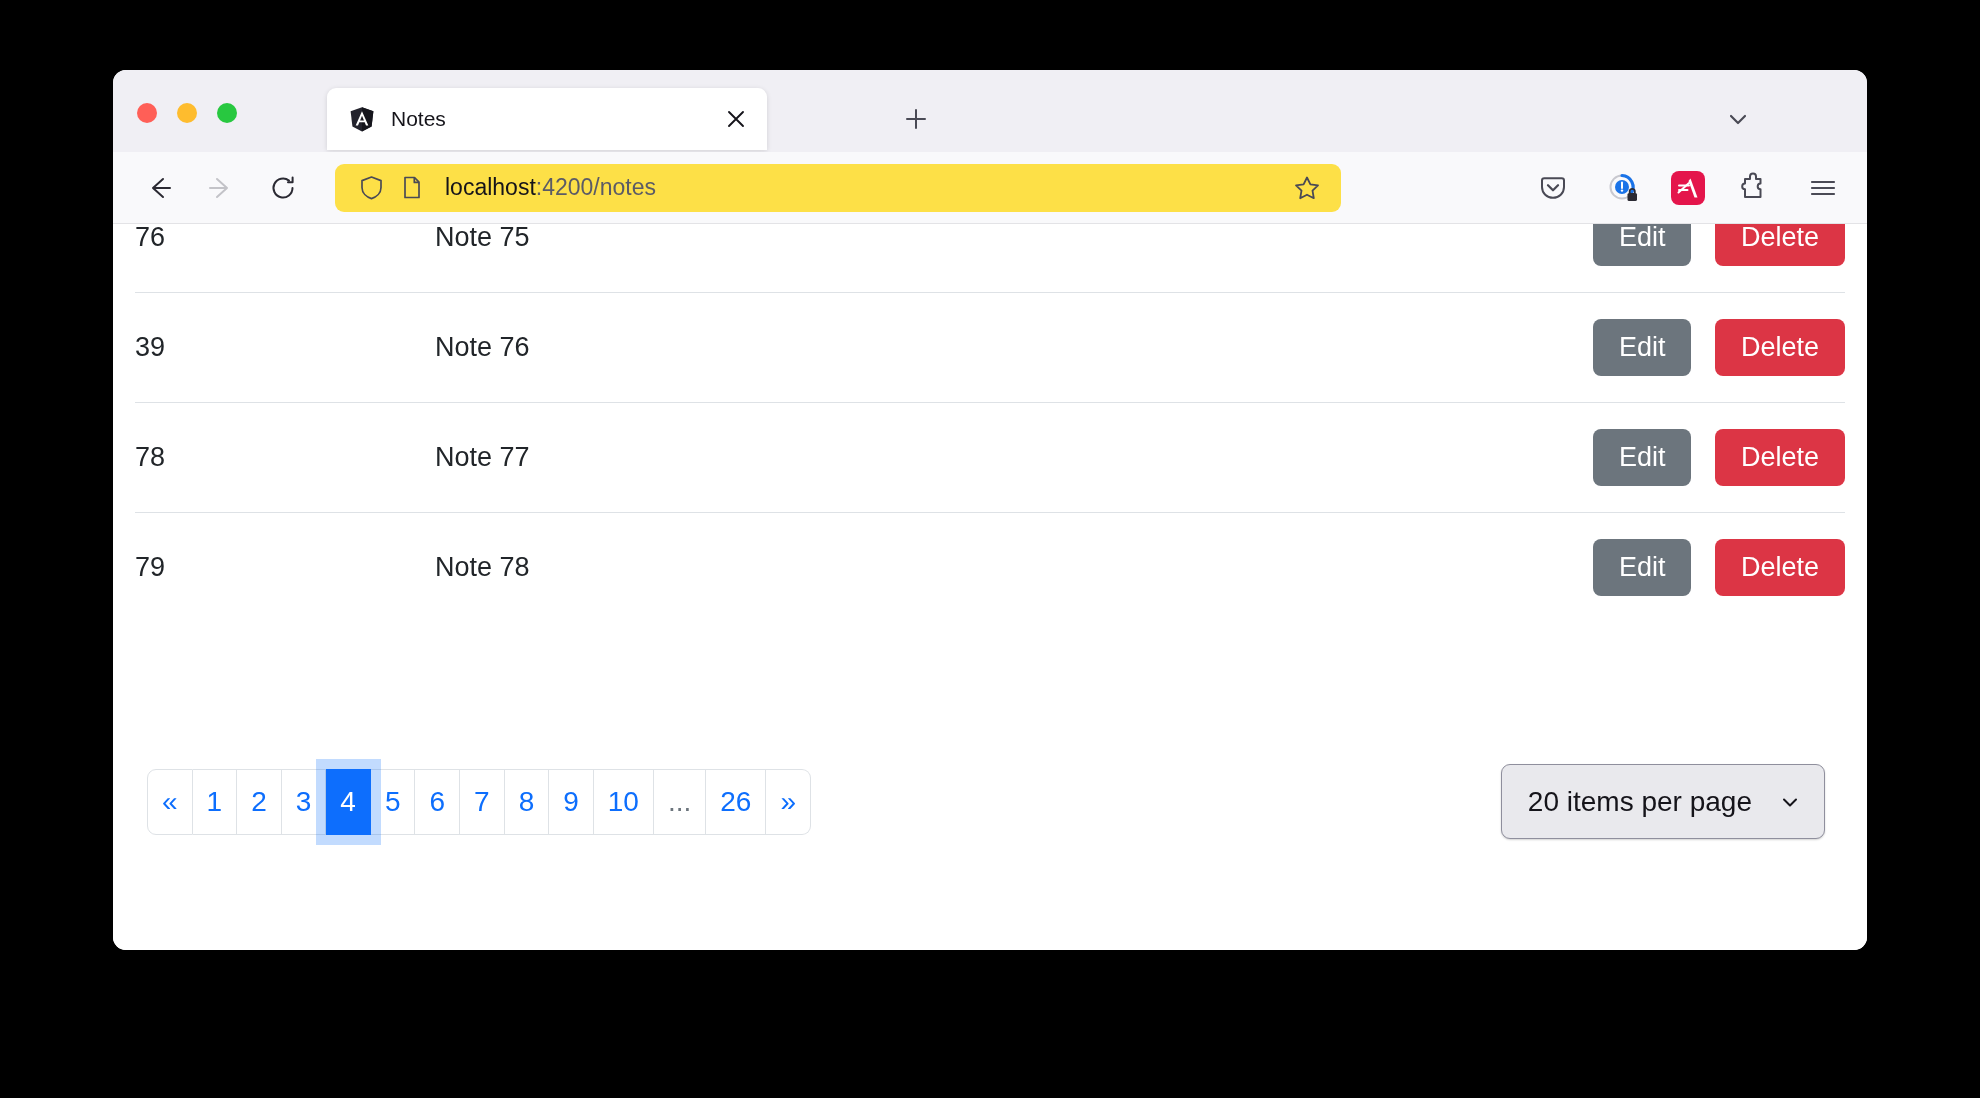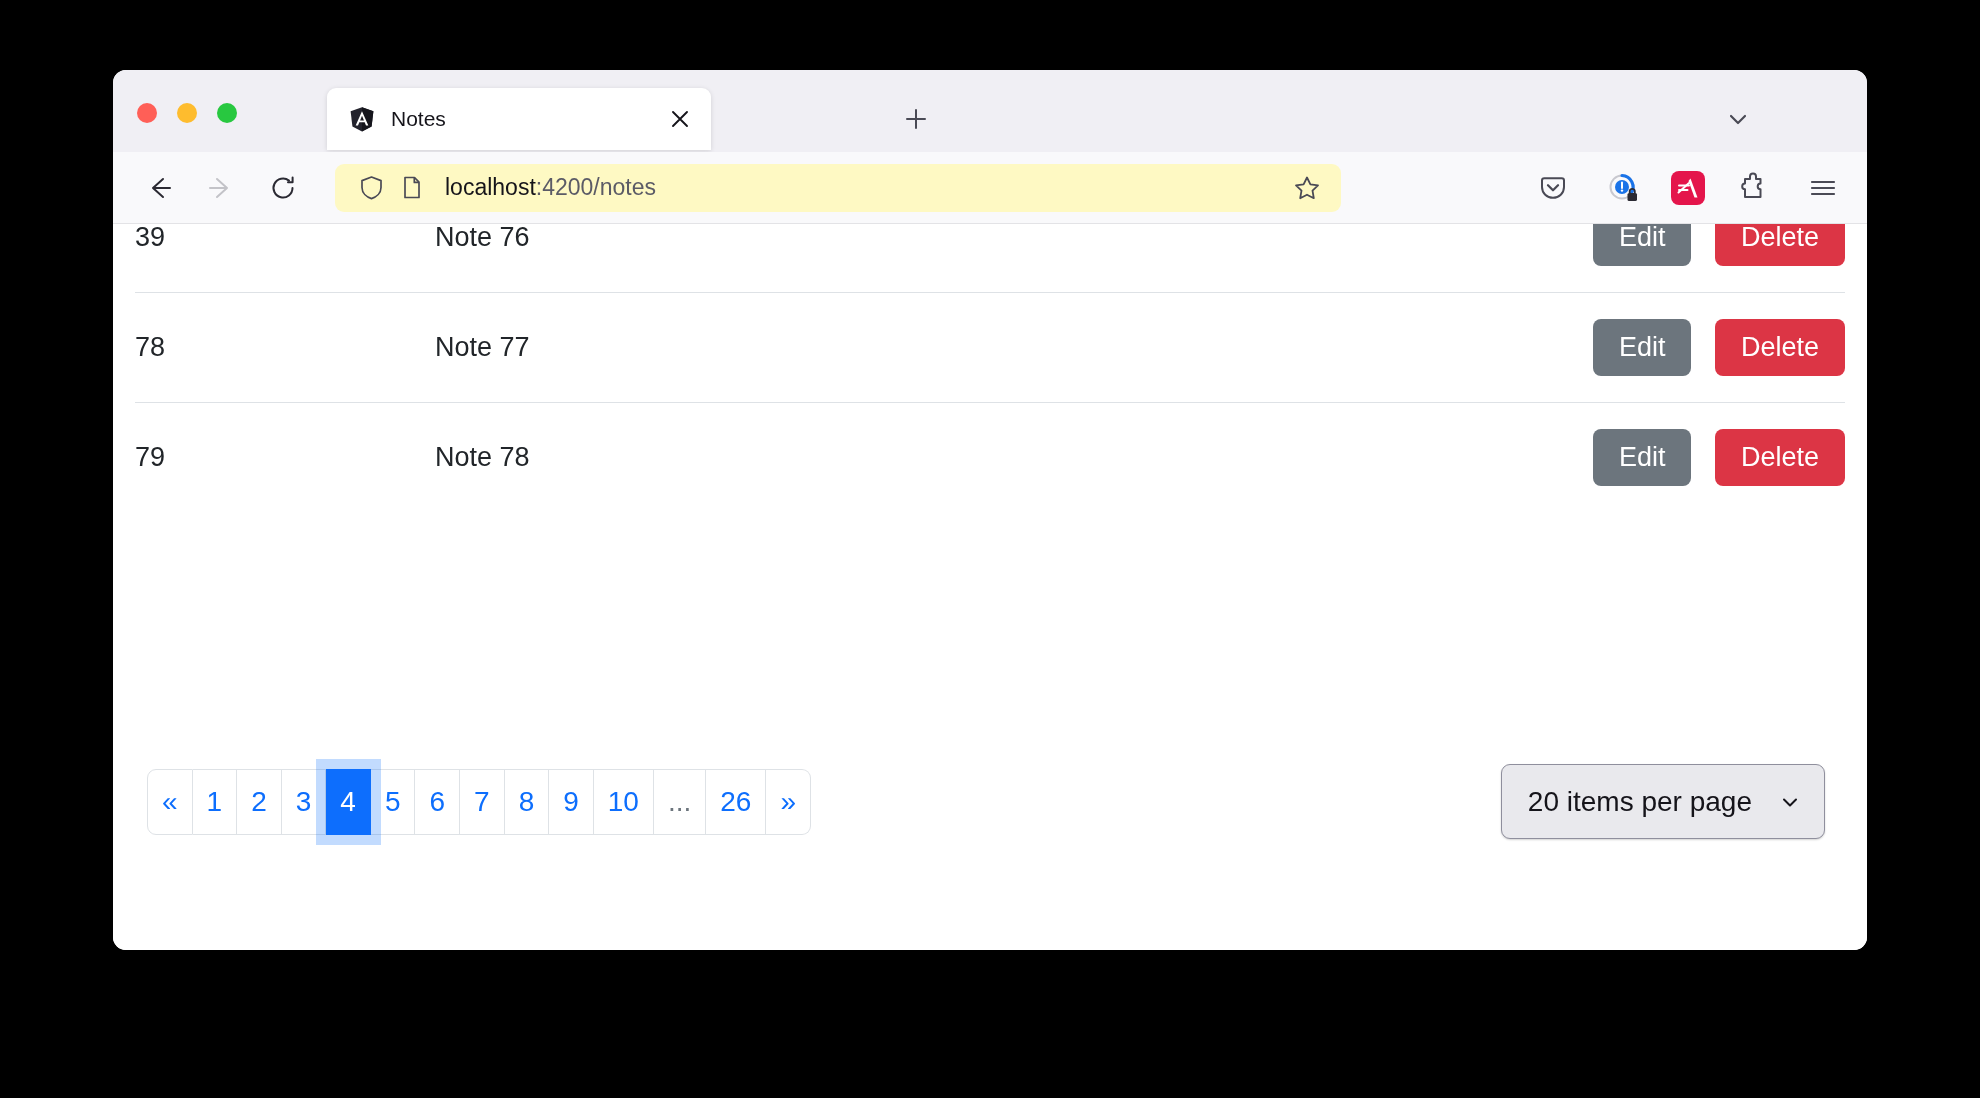--- a/index.html
+++ b/index.html
@@ -43,21 +43,21 @@
   }
   .dot { width: 20px; height: 20px; border-radius: 50%; }
   .dot.red    { background: #ff5f57; }
   .dot.yellow { background: #febc2e; }
   .dot.green  { background: #28c840; }
 
   .tab {
     position: absolute;
     left: 214px;
     top: 18px;
-    width: 384px;
+    width: 440px;
     height: 62px;
     background: #ffffff;
     border-radius: 9px 9px 0 0;
     display: flex;
     align-items: center;
     padding: 0 14px 0 22px;
     box-sizing: border-box;
     box-shadow: 0 1px 5px rgba(0,0,0,0.13);
   }
   .tab-favicon {
@@ -112,21 +112,21 @@
   .navbtn {
     width: 48px; height: 48px;
     display: flex; align-items: center; justify-content: center;
     border-radius: 6px;
     flex: 0 0 auto;
     margin-right: 14px;
   }
   .urlbar {
     flex: 1 1 auto;
     height: 48px;
-    background: #fef9c3;
+    background: #fde047;
     border-radius: 9px;
     display: flex;
     align-items: center;
     padding: 0 12px 0 20px;
     box-sizing: border-box;
     margin: 0 16px 0 14px;
     max-width: 1006px;
   }
   .url-icon {
     width: 32px; height: 32px;
@@ -405,20 +405,28 @@
 
     </div>
   </div>
 
   <div class="content">
 
     <div class="table-wrap">
       <table class="notes">
         <tbody>
 
+          <tr>
+            <td class="col-id">76</td>
+            <td class="col-title">Note 75</td>
+            <td class="col-act">
+              <button class="btn btn-edit">Edit</button>
+              <button class="btn btn-delete">Delete</button>
+            </td>
+          </tr>
 
           <tr>
             <td class="col-id">39</td>
             <td class="col-title">Note 76</td>
             <td class="col-act">
               <button class="btn btn-edit">Edit</button>
               <button class="btn btn-delete">Delete</button>
             </td>
           </tr>
 

